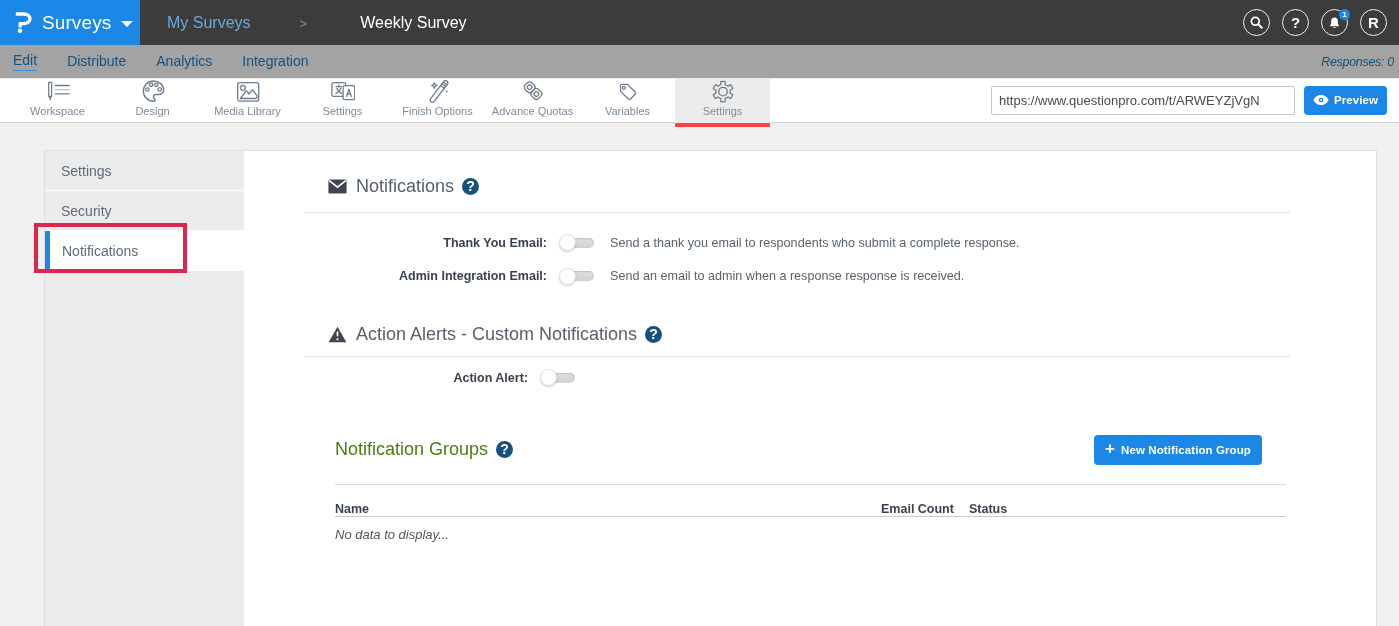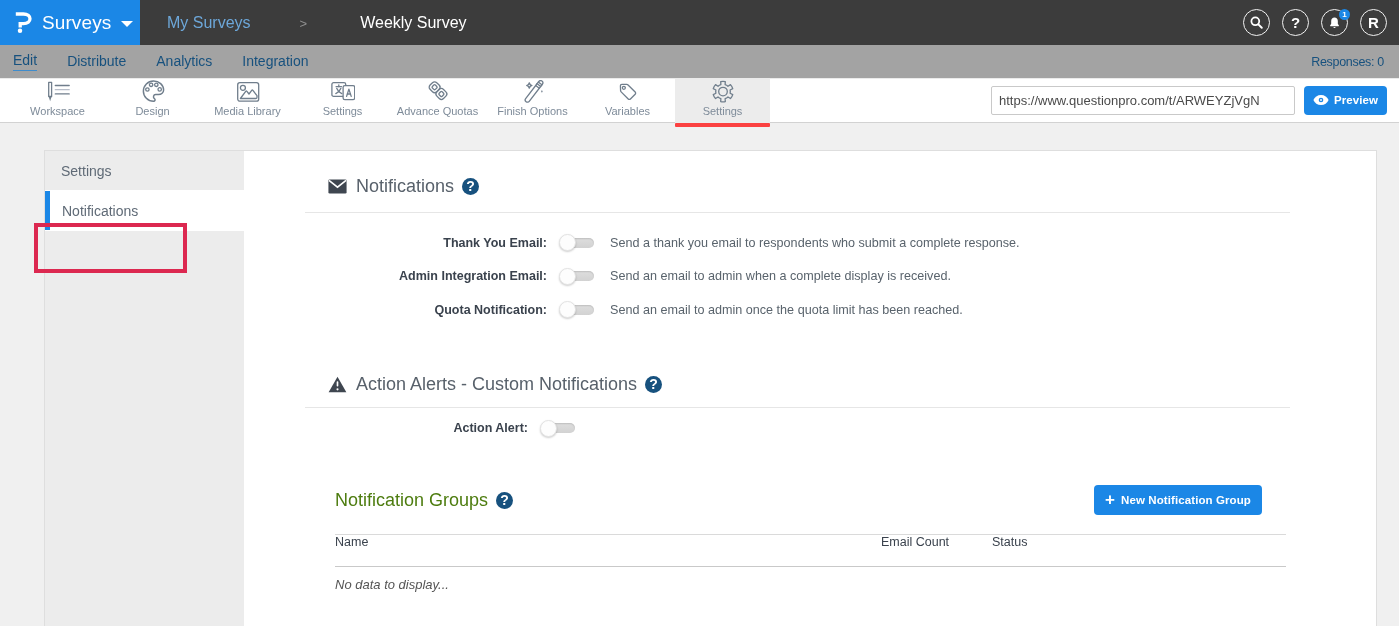--- a/index.html
+++ b/index.html
@@ -17,21 +17,21 @@
   .crumb-current { color:#fff; font-size:16px; }
   .top-icons { position:absolute; right:12px; top:0; height:45px; display:flex; align-items:center; }
   .circle-btn { width:27px; height:27px; border-radius:50%; border:1.5px solid #f2f2f2; background:transparent; margin-left:12px; display:flex; align-items:center; justify-content:center; position:relative; cursor:pointer; color:#fff; }
   .circle-btn .glyph { color:#fff; font-size:15px; font-weight:bold; font-family:"Liberation Sans", sans-serif; line-height:1; }
   .badge { position:absolute; top:-1px; right:-3px; min-width:11px; height:11px; background:#1B87E6; border-radius:50%; color:#fff; font-size:8px; font-weight:bold; display:flex; align-items:center; justify-content:center; }
 
   
   .tabsrow { height:33px; background:#a3a3a3; display:flex; align-items:center; padding-left:13px; position:relative; }
   .tab { color:#17517E; font-size:14px; margin-right:30px; cursor:pointer; padding-bottom:2px; }
   .tab.active { border-bottom:1.5px solid #3f8ccc; }
-  .responses { position:absolute; right:15px; color:#17517E; font-size:12.5px; letter-spacing:-0.3px; }
+  .responses { position:absolute; right:5px; color:#17517E; font-size:12.5px; letter-spacing:-0.3px;font-style:italic; }
 
   
   .toolbar { height:45px; background:#fff; border-top:1px solid #ebebeb; border-bottom:1px solid #d2d2d2; display:flex; padding-left:10px; position:relative; }
   .tool { width:95px; height:44px; display:flex; flex-direction:column; align-items:center; padding-top:1px; cursor:pointer; position:relative; }
   .tool svg { width:24px; height:24px; display:block; }
   .tool .tool-label { font-size:11px; color:#7e8b99; margin-top:1px; white-space:nowrap; }
   .tool.active { background:#ececec; }
   .tool.active::after { content:""; position:absolute; left:0; bottom:-4px; width:100%; height:4px; background:#FB4141; border-radius:1px; }
   .icon-stroke { fill:none; stroke:#707e8c; stroke-width:1.3; stroke-linecap:round; stroke-linejoin:round; }
   .url-box { position:absolute; right:104px; top:6.5px; width:304px; height:29px; border:1px solid #c9c9c9; border-radius:2px; background:#fff; font-family:"Liberation Sans", sans-serif; font-size:13px; color:#4a4a4a; padding:0 7px; }
@@ -56,33 +56,33 @@
   .hr { border:none; border-top:1px solid #e6e6e6; height:0; }
   .hr1 { margin-top:15px; }
 
   .toggle-row { display:flex; align-items:center; height:33.5px; }
   .t-label { width:242px; text-align:right; font-size:12.5px; font-weight:bold; color:#3a424d; flex:none; }
   .t-label.narrow { width:223px; }
   .toggle { width:34px; height:10px; background:linear-gradient(to bottom,#dedede,#d2d2d2); border-radius:5px; position:relative; margin-left:13px; flex:none; cursor:pointer; box-shadow:inset 0 1px 1.5px rgba(0,0,0,0.14); }
   .toggle .knob { position:absolute; left:-1px; top:-3.5px; width:17px; height:17px; background:#fdfdfd; border:1px solid #e3e3e3; border-radius:50%; box-shadow:0 1px 2px rgba(0,0,0,0.2); box-sizing:border-box; }
   .t-desc { margin-left:16px; font-size:12.6px; color:#59636c; }
   .rows1 { margin-top:13px; }
-  .sec2 { margin-top:47px; }
+  .sec2 { margin-top:30px; }
   .hr2 { margin-top:11px; }
   .rows2 { margin-top:4px; }
 
   .groups-head { display:flex; align-items:center; margin-left:30px; margin-top:40px; height:30px; padding-right:28px; }
   .groups-title { font-size:18px; color:#4d7c0f; }
   .new-group-btn { margin-left:auto; height:30px; background:#1B87E6; color:#fff; border:none; border-radius:4px; font-family:"Liberation Sans", sans-serif; font-size:11.5px; font-weight:bold; padding:0 11px; display:flex; align-items:center; cursor:pointer; letter-spacing:0.1px; }
   .new-group-btn .plus { font-size:17px; font-weight:bold; margin-right:6px; line-height:1; padding-bottom:2px; }
 
   .table { margin-left:30px; margin-top:19px; width:951px; }
-  .thead { display:flex; align-items:flex-start; height:33px; border-top:1px solid #dadada; border-bottom:1px solid #c9c9c9; font-size:12.5px; font-weight:normal; color:#3a424d; }
+  .thead { display:flex; align-items:flex-end; height:33px; border-top:1px solid #dadada; border-bottom:1px solid #c9c9c9; font-size:12.5px; font-weight:bold; color:#3a424d; }
   .col-name { width:546px; flex:none; }
-  .col-email { width:111px; flex:none; }
+  .col-email { width:88px; flex:none; }
   .col-status { flex:1; }
   .no-data { margin-top:10px; font-size:13px; font-style:italic; color:#555; }
 </style>
 </head>
 <body>
 
 <header class="topbar">
   <div class="brand">
     <svg width="18" height="30" viewBox="2 0 18 30">
       <path d="M2.8 6.0 H10.4 C14.7 6.0 17.0 8.1 17.0 10.8 C17.0 13.5 14.7 15.6 10.4 15.6 H7.2 V19.6" fill="none" stroke="#fff" stroke-width="3.3"></path>
@@ -174,45 +174,45 @@
         <path d="M5.7 8.3 C6.6 10.8 8.7 12.7 10.8 13.6"></path>
         <rect x="12.1" y="5.6" width="11.6" height="14" rx="1.7" fill="#fff"></rect>
         <path d="M15.6 16.4 L17.9 9.1 L20.2 16.4"></path>
         <path d="M16.4 14 H19.4"></path>
       </g>
     </svg>
     <span class="tool-label">Settings</span>
   </div>
   <div class="tool">
     <svg viewBox="0 0 24 24">
-      <g class="icon-stroke">
-        <rect x="3.9" y="2.5" width="9.4" height="9.4" rx="3" transform="rotate(45 8.6 7.2)"></rect>
-        <rect x="6.5" y="5.1" width="4.2" height="4.2" rx="1.1" transform="rotate(45 8.6 7.2)"></rect>
-        <rect x="10.7" y="9.3" width="9.4" height="9.4" rx="3" transform="rotate(45 15.4 14)"></rect>
-        <rect x="13.3" y="11.9" width="4.2" height="4.2" rx="1.1" transform="rotate(45 15.4 14)"></rect>
-      </g>
-    </svg>
-    <span class="tool-label">Advance Quotas</span>
-  </div>
-  <div class="tool">
-    <svg viewBox="0 0 24 24">
       <g class="icon-stroke" stroke-width="1.25">
         <rect x="0" y="9.15" width="26" height="4.5" rx="2.25" transform="rotate(-52.4 13 11.4)"></rect>
         <path d="M14.7 5.4 L18.3 8.2"></path>
         <path d="M15.9 3.6 L19.7 6.5"></path>
         <path d="M17.6 2.2 L20.9 4.8"></path>
         <path d="M8.3 2.9 L9.15 4.65 L10.9 5.5 L9.15 6.35 L8.3 8.1 L7.45 6.35 L5.7 5.5 L7.45 4.65 Z"></path>
         <path d="M20.9 10 L21.7 11.4 L20.9 12.8 L20.1 11.4 Z" fill="#707e8c" stroke="none"></path>
       </g>
     </svg>
     <span class="tool-label">Finish Options</span>
   </div>
   <div class="tool">
     <svg viewBox="0 0 24 24">
       <g class="icon-stroke">
+        <rect x="3.9" y="2.5" width="9.4" height="9.4" rx="3" transform="rotate(45 8.6 7.2)"></rect>
+        <rect x="6.5" y="5.1" width="4.2" height="4.2" rx="1.1" transform="rotate(45 8.6 7.2)"></rect>
+        <rect x="10.7" y="9.3" width="9.4" height="9.4" rx="3" transform="rotate(45 15.4 14)"></rect>
+        <rect x="13.3" y="11.9" width="4.2" height="4.2" rx="1.1" transform="rotate(45 15.4 14)"></rect>
+      </g>
+    </svg>
+    <span class="tool-label">Advance Quotas</span>
+  </div>
+  <div class="tool">
+    <svg viewBox="0 0 24 24">
+      <g class="icon-stroke">
         <path d="M4.4 5.8 a1.4 1.4 0 0 1 1.4 -1.4 l5 0 a1.8 1.8 0 0 1 1.27 .53 l7.1 7.1 a1.55 1.55 0 0 1 0 2.2 l-4.74 4.74 a1.55 1.55 0 0 1 -2.2 0 l-7.1 -7.1 a1.8 1.8 0 0 1 -.53 -1.27 z"></path>
         <circle cx="7.85" cy="7.85" r="1.5"></circle>
       </g>
     </svg>
     <span class="tool-label">Variables</span>
   </div>
   <div class="tool active">
     <svg viewBox="0 0 24 24">
       <g class="icon-stroke" stroke-width="1.4">
         <path d="M9.87 4.62 L9.71 1.66 A10.2 10.2 0 0 1 14.29 1.66 L14.13 4.62 A7.3 7.3 0 0 1 16.98 6.26 L19.46 4.64 A10.2 10.2 0 0 1 21.75 8.62 L19.11 9.96 A7.3 7.3 0 0 1 19.11 13.24 L21.75 14.58 A10.2 10.2 0 0 1 19.46 18.56 L16.98 16.94 A7.3 7.3 0 0 1 14.13 18.58 L14.29 21.54 A10.2 10.2 0 0 1 9.71 21.54 L9.87 18.58 A7.3 7.3 0 0 1 7.02 16.94 L4.54 18.56 A10.2 10.2 0 0 1 2.25 14.58 L4.89 13.24 A7.3 7.3 0 0 1 4.89 9.96 L2.25 8.62 A10.2 10.2 0 0 1 4.54 4.64 L7.02 6.26 A7.3 7.3 0 0 1 9.87 4.62 Z"></path>
@@ -230,20 +230,23 @@
     </svg>
     <span>Preview</span>
   </button>
 </div>
 
 <div class="page">
   <div class="card">
     <div class="side-nav">
       <div class="side-item">
         <span>Settings</span>
+      </div>
+      <div class="side-item">
+        <span>Security</span>
       </div>
       <div class="side-item active">
         <span>Notifications</span>
       </div>
       <div class="side-fill"></div>
       <div class="annotation-box"></div>
     </div>
 
     <div class="content">
       <div class="content-inner">
@@ -263,28 +266,21 @@
             <span class="toggle">
                 <span class="knob"></span>
               </span>
             <span class="t-desc">Send a thank you email to respondents who submit a complete response.</span>
           </div>
           <div class="toggle-row">
             <span class="t-label">Admin Integration Email:</span>
             <span class="toggle">
                 <span class="knob"></span>
               </span>
-            <span class="t-desc">Send an email to admin when a complete display is received.</span>
-          </div>
-          <div class="toggle-row">
-            <span class="t-label">Quota Notification:</span>
-            <span class="toggle">
-                <span class="knob"></span>
-              </span>
-            <span class="t-desc">Send an email to admin once the quota limit has been reached.</span>
+            <span class="t-desc">Send an email to admin when a response response is received.</span>
           </div>
         </div>
 
         <div class="sec-head sec2">
           <svg class="lead" width="19" height="17" viewBox="0 0 24 21">
             <path d="M12 0.8 L23.2 20.2 H0.8 Z" fill="#3f4650"></path>
             <rect x="10.95" y="6.4" width="2.1" height="6.6" rx="1" fill="#fff"></rect>
             <circle cx="12" cy="16.6" r="1.35" fill="#fff"></circle>
           </svg>
           <span class="sec-title">Action Alerts - Custom Notifications</span>

